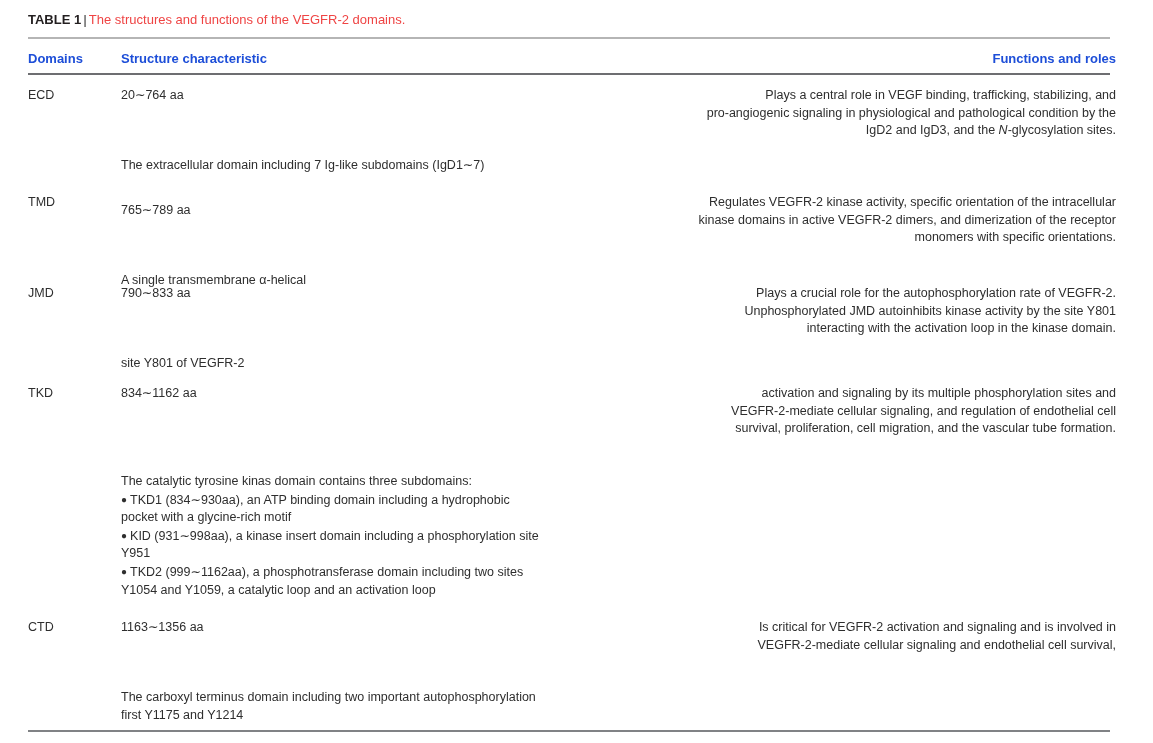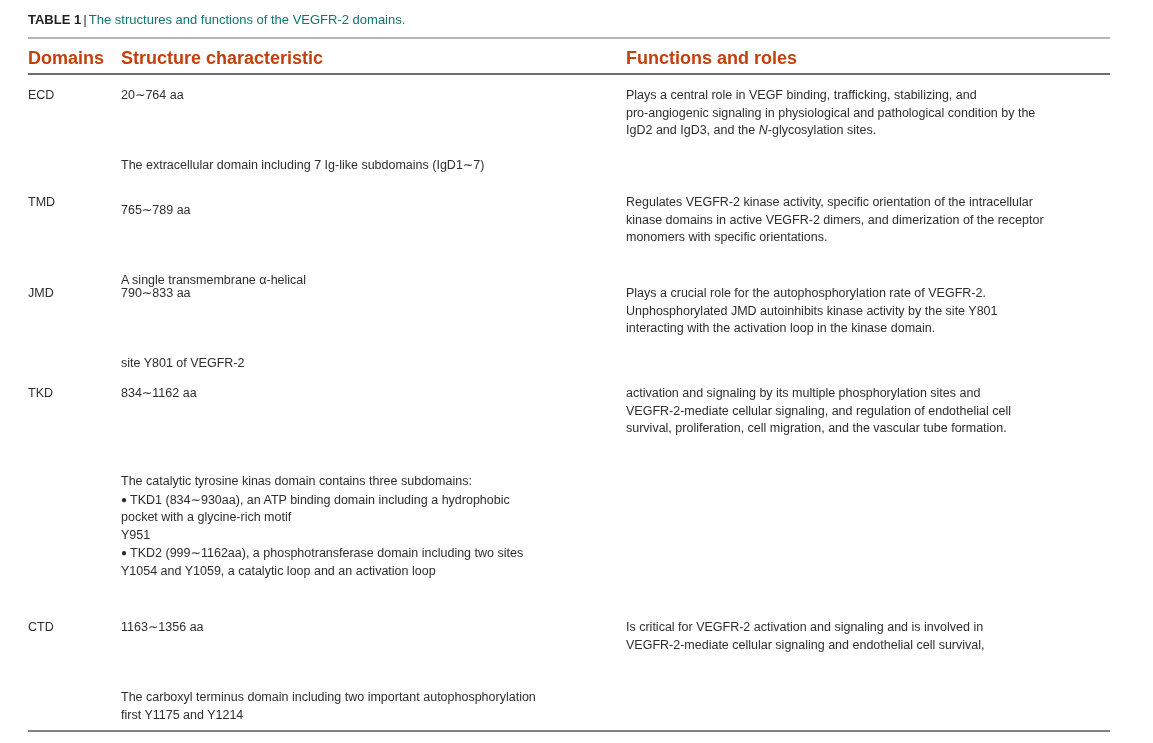--- a/index.html
+++ b/index.html
@@ -34,21 +34,21 @@
     font-weight: bold;
     color: #231f20;
     margin-top: 37px;
   }
   .caption .cap-bar {
     color: #7a7a7a;
     font-weight: bold;
     padding: 0 2px;
   }
   .caption .cap-text {
-    color: #0f766e;
+    color: #ef4444;
   }
 
   
   .rule {
     position: absolute;
     left: 28px;
     width: 1082px;
     height: 2px;
   }
   .rule-top    { top: 37px;  background: #b5b5b5; }
@@ -63,26 +63,26 @@
     width: 1153px;
   }
   .cell {
     position: absolute;
     font-size: 12.5px;
     line-height: 17.6px;
     color: #2e2e2e;
   }
   .col-domain { left: 28px;  width: 92px; }
   .col-struct { left: 121px; width: 500px; }
-  .col-func   { left: 626px; width: 490px; }
+  .col-func   { left: 626px; width: 490px; text-align: right; }
 
   .hdr {
     font-weight: bold;
-    font-size: 18px;
-    color: #c2410c;
+    font-size: 13px;
+    color: #1d4ed8;
     top: 50px;
   }
 
   .cell p {
     margin: 0;
   }
   .cell .gap {
     height: 17.6px;
   }
   .bullet-line {
@@ -169,20 +169,21 @@
       <p>834∼1162 aa</p>
       <div class="gap"></div>
       <div class="gap"></div>
       <div class="gap"></div>
       <div class="gap"></div>
       <p>The catalytic tyrosine kinas domain contains three subdomains:</p>
 
       <p class="bullet-line"><span class="dot">●</span><span>TKD1 (834∼930aa), an ATP binding domain including a hydrophobic</span></p>
       <p>pocket with a glycine-rich motif</p>
 
+      <p class="bullet-line"><span class="dot">●</span><span>KID (931∼998aa), a kinase insert domain including a phosphorylation site</span></p>
       <p>Y951</p>
 
       <p class="bullet-line"><span class="dot">●</span><span>TKD2 (999∼1162aa), a phosphotransferase domain including two sites</span></p>
       <p>Y1054 and Y1059, a catalytic loop and an activation loop</p>
     </div>
     <div class="cell col-func" style="top:385px;">
       <p>activation and signaling by its multiple phosphorylation sites and</p>
       <p>VEGFR-2-mediate cellular signaling, and regulation of endothelial cell</p>
       <p>survival, proliferation, cell migration, and the vascular tube formation.</p>
     </div>

